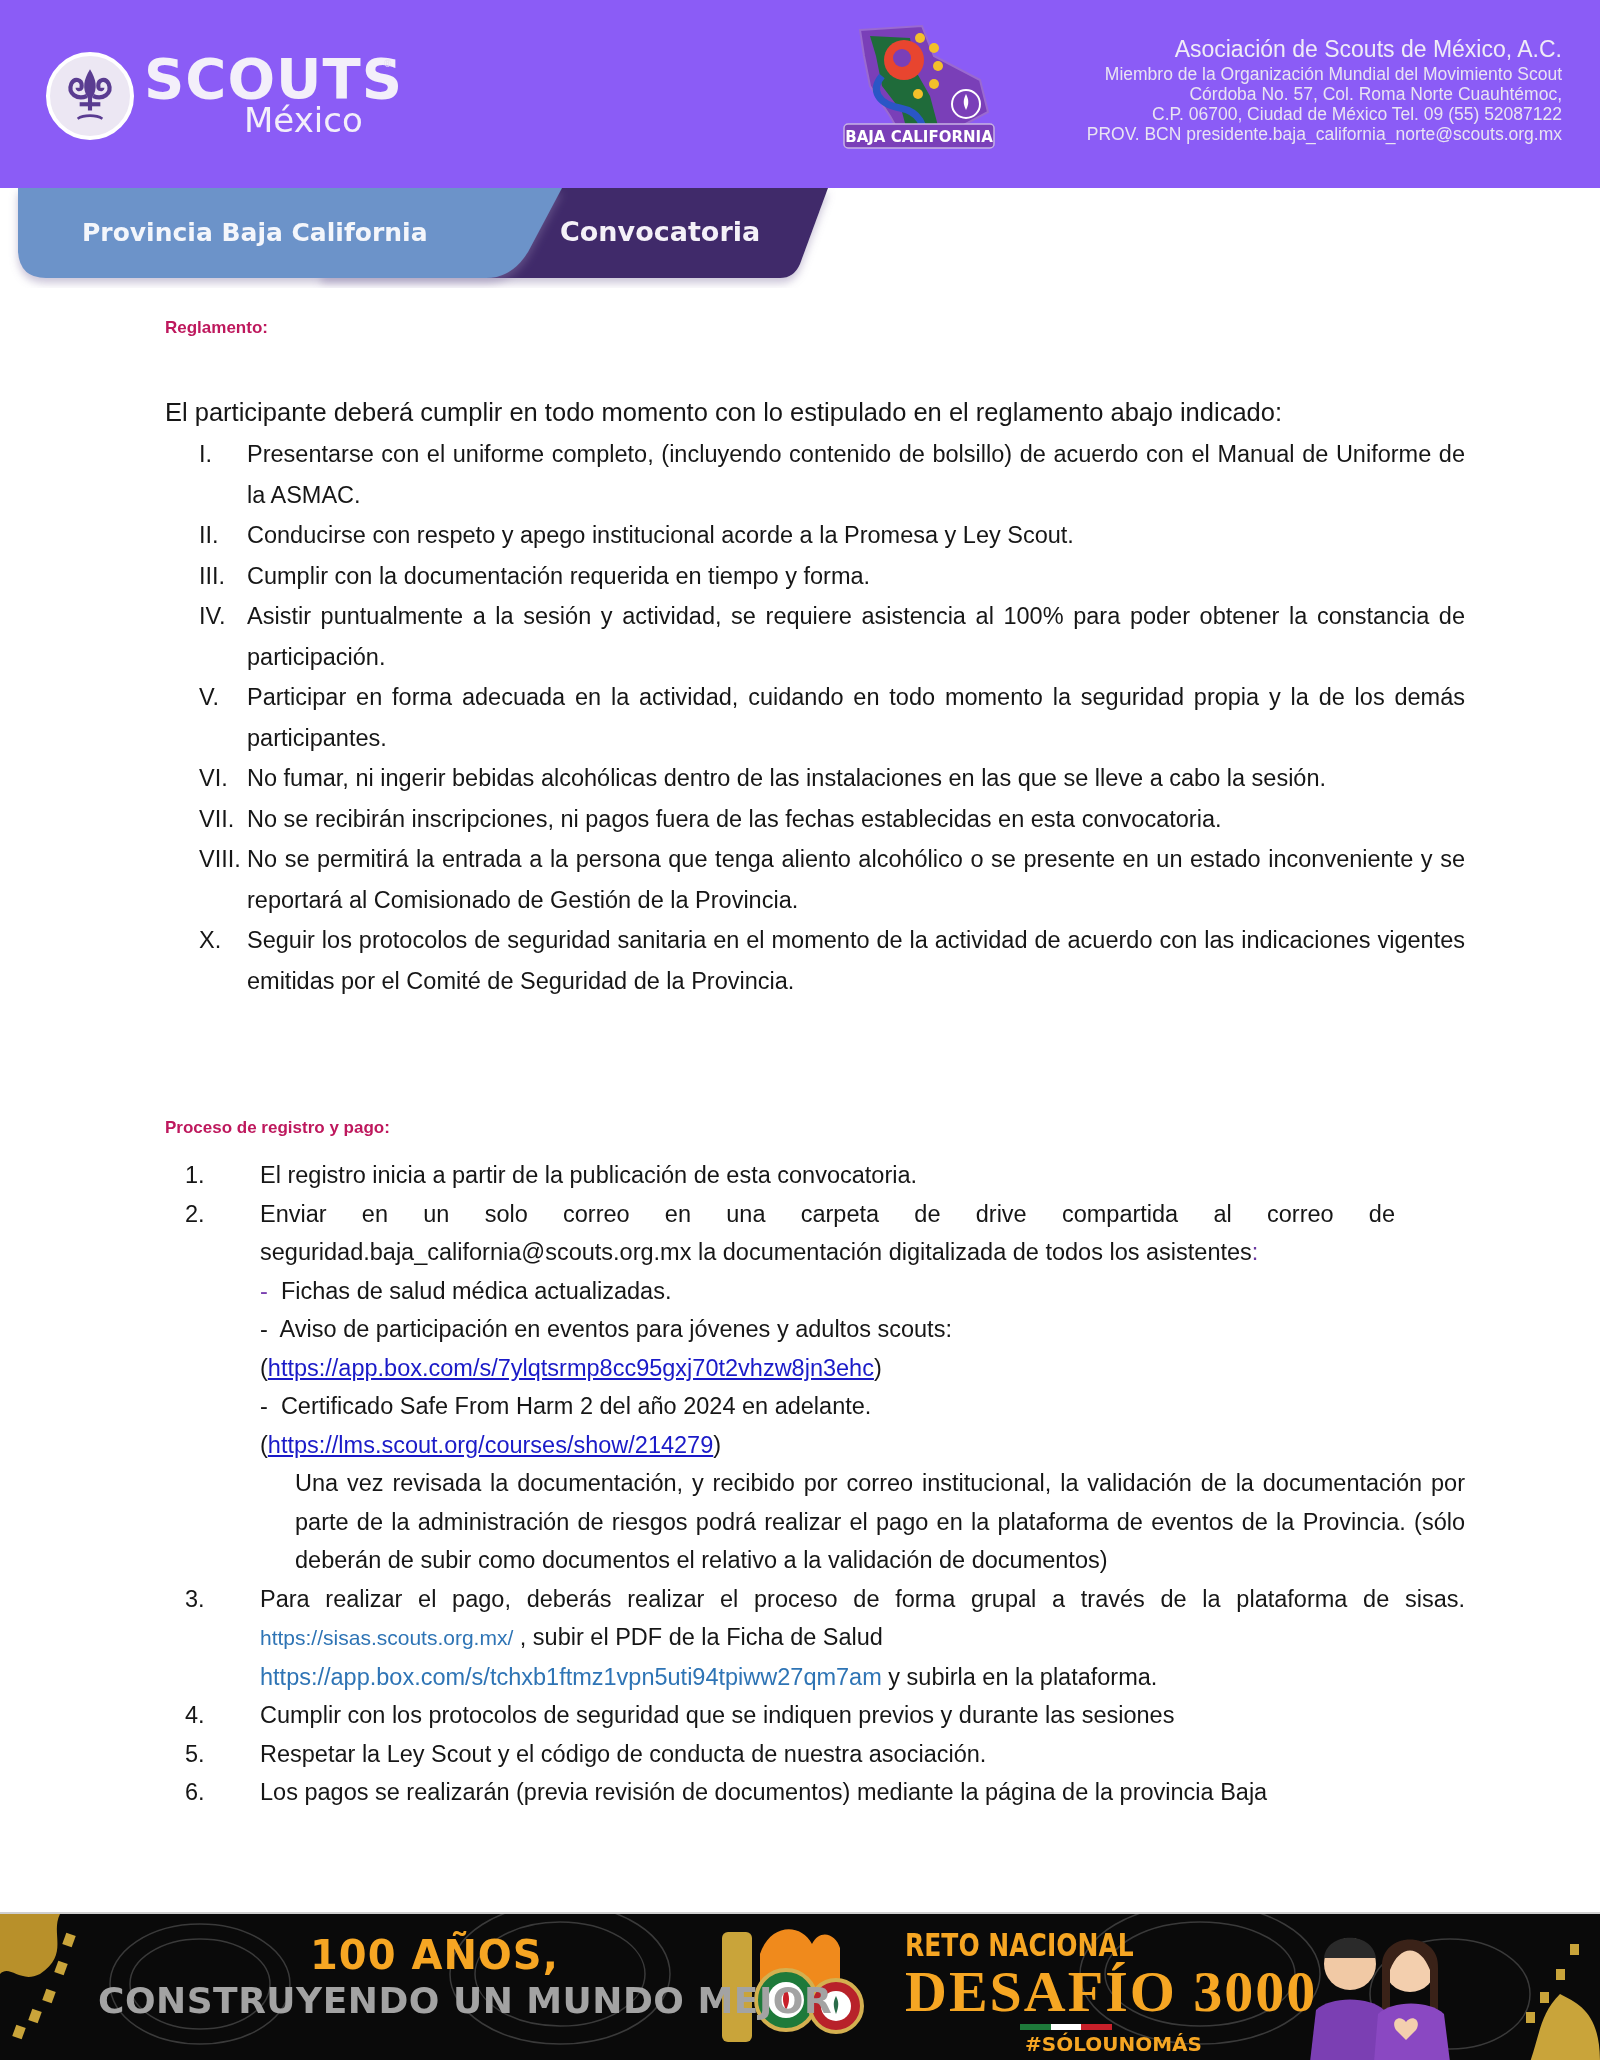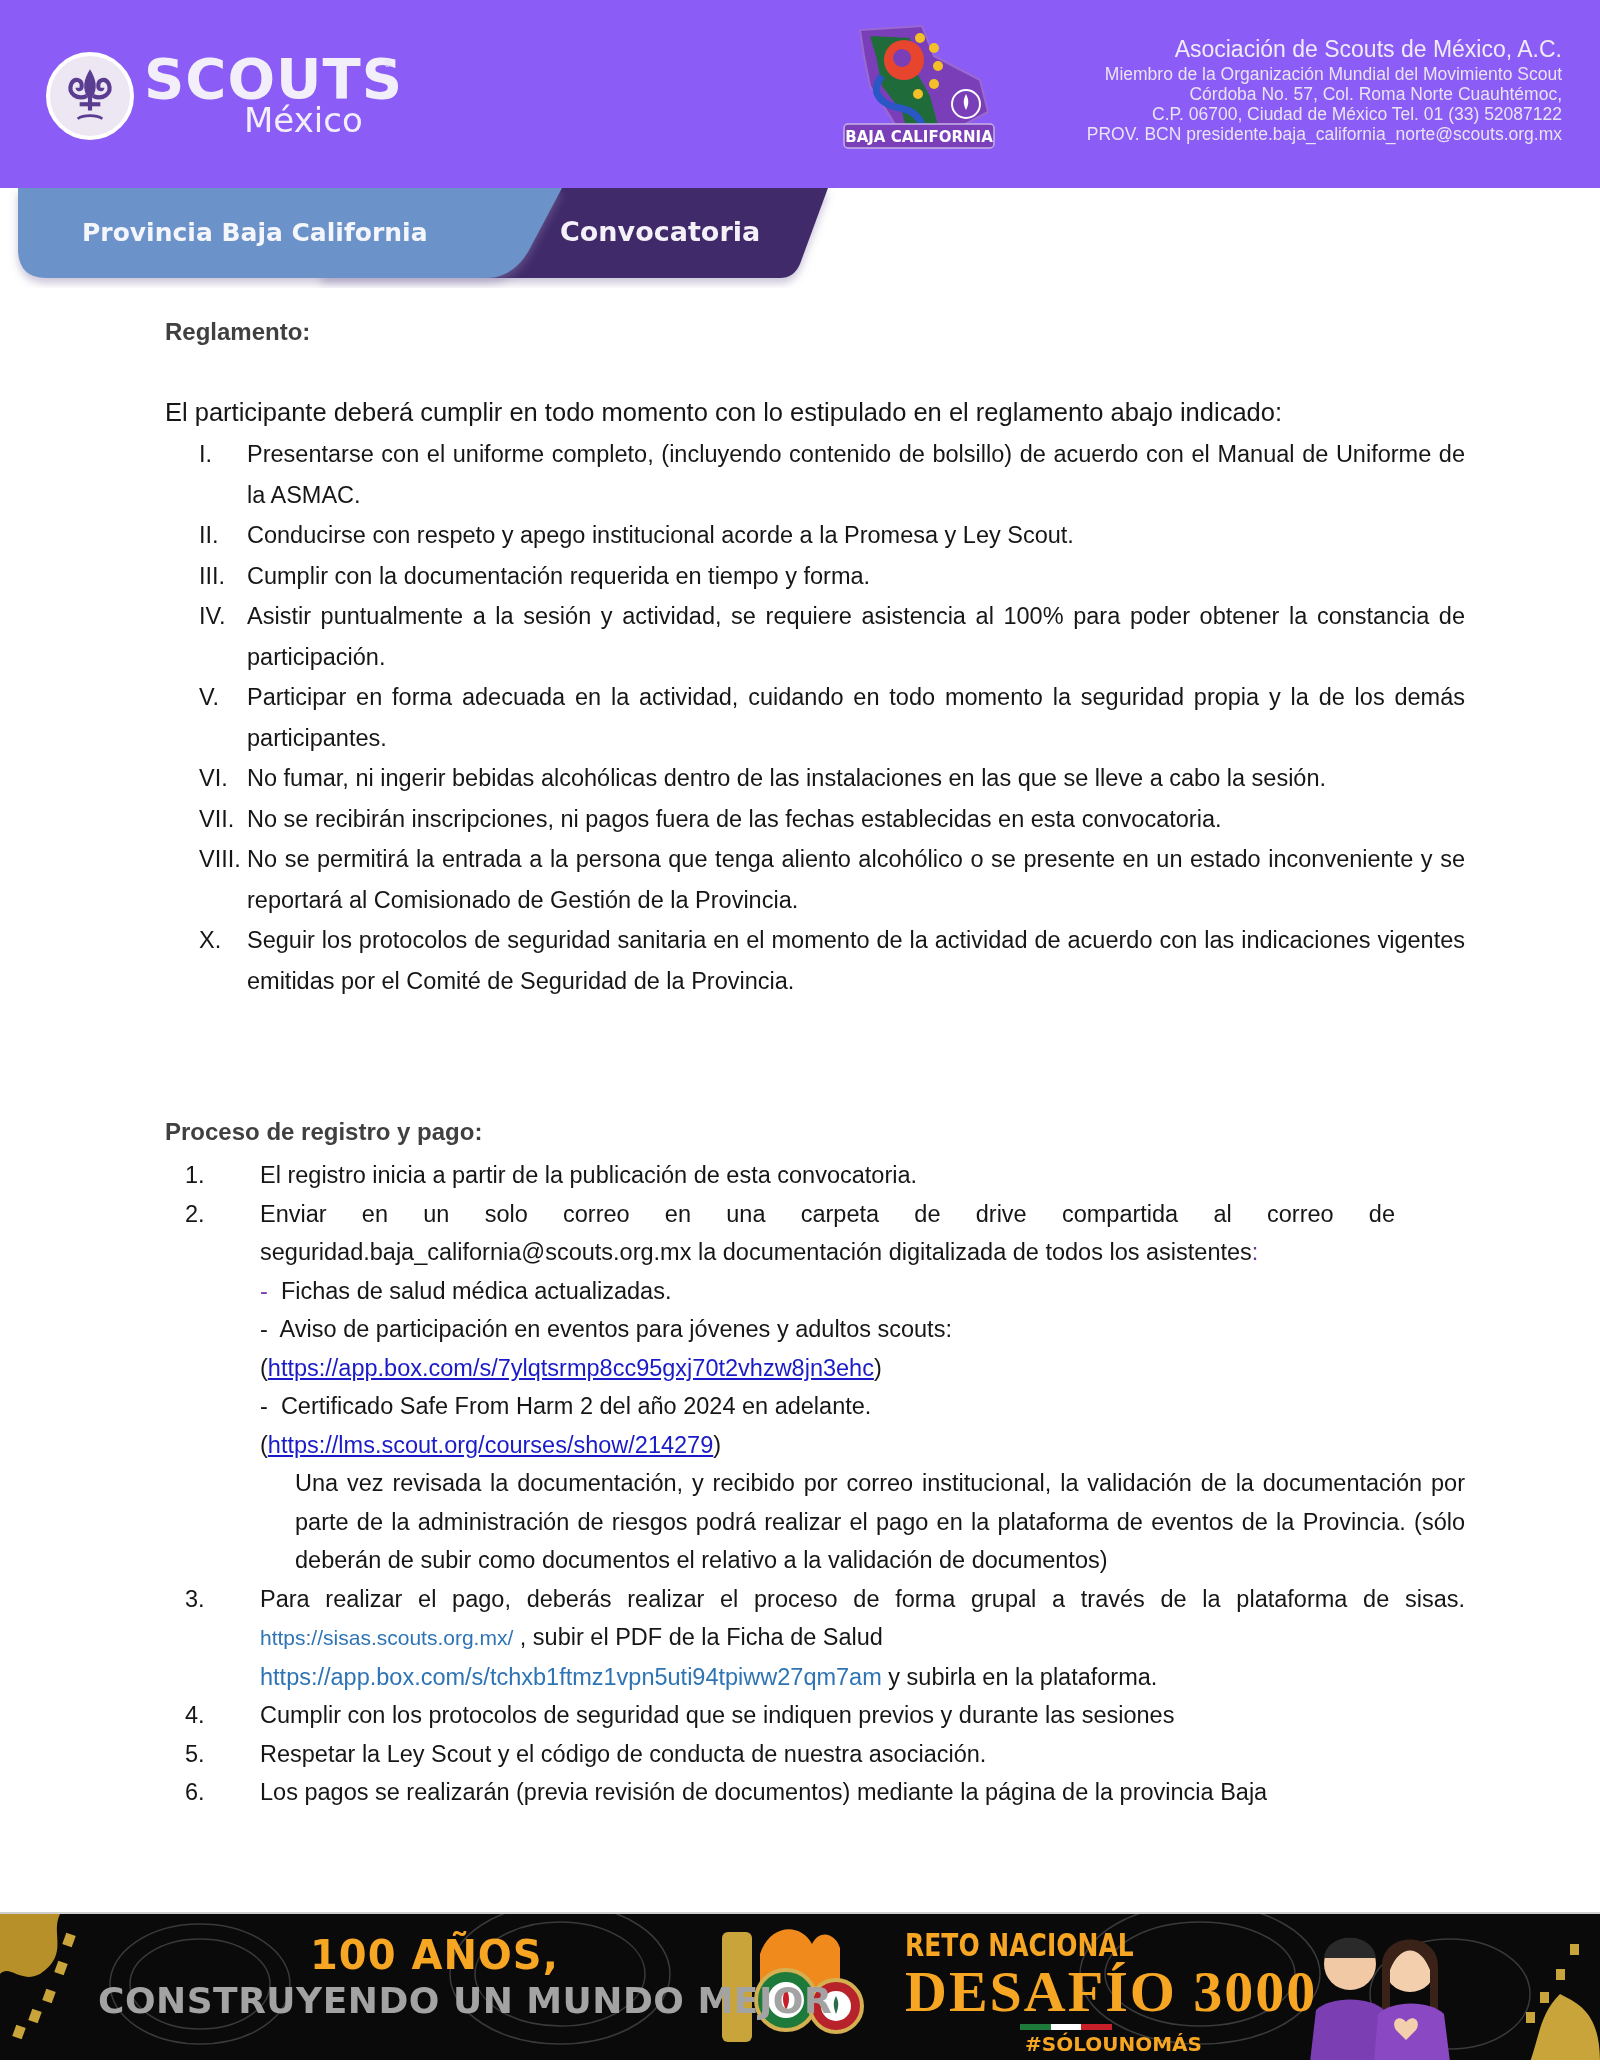--- a/index.html
+++ b/index.html
@@ -47,21 +47,21 @@
   .tab-conv {
     position: absolute; left: 560px; top: 28px; font-family: "DejaVu Sans", sans-serif;
     font-weight: bold; font-size: 27px; color: #f4f1f8;
   }
 
   
   .content {
     position: absolute; left: 165px; top: 310px; width: 1300px;
     font-family: "Liberation Sans", sans-serif; font-size: 23.5px; color: #161616;
   }
-  .section-title { color: #404040; font-weight: bold; font-size: 24px; }
+  .section-title { color: #be185d; font-weight: bold; font-size: 17px; }
   .reg-title { position: absolute; left: 0; top: 8px; }
   .intro { position: absolute; left: 0; top: 88px; font-size: 25.5px; white-space: nowrap; }
 
   .roman-list { position: absolute; left: 0; top: 124px; width: 1300px; }
   .roman-item { position: relative; padding-left: 82px; line-height: 40.5px; text-align: justify; text-align-last: left; }
   .roman-item .num { position: absolute; left: 34px; top: 0; }
   .roman-item.wide .num { left: 34px; }
   .roman-item .txt { display: block; }
 
   .proc-title { position: absolute; left: 0; top: 808px; }
@@ -141,21 +141,21 @@
       <path d="M136 78 C133 84 133 88 136 94 C139 88 139 84 136 78 Z" fill="#ffffff"></path>
       <rect x="14" y="108" width="150" height="24" rx="4" fill="#7a3fb8" stroke="#c6b3e3" stroke-width="1.5"></rect>
       <text x="89" y="126" font-family="DejaVu Sans, sans-serif" font-size="15" font-weight="bold" fill="#ffffff" text-anchor="middle">BAJA CALIFORNIA</text>
     </svg>
   </div>
 
   <div class="org-info">
     <div class="org-name">Asociación de Scouts de México, A.C.</div>
     <div class="org-line">Miembro de la Organización Mundial del Movimiento Scout</div>
     <div class="org-line">Córdoba No. 57, Col. Roma Norte  Cuauhtémoc,</div>
-    <div class="org-line">C.P. 06700, Ciudad de México Tel. 01 (33) 52087122</div>
+    <div class="org-line">C.P. 06700, Ciudad de México Tel. 09 (55) 52087122</div>
     <div class="org-line">PROV. BCN presidente.baja_california_norte@scouts.org.mx</div>
   </div>
 </div>
 
 <div class="tab-banner">
   <svg width="860" height="100" viewBox="0 0 860 100">
     <defs>
       <filter id="sh" x="-5%" y="-5%" width="110%" height="130%">
         <feDropShadow dx="0" dy="5" stdDeviation="4" flood-color="#8a7aa8" flood-opacity="0.45"></feDropShadow>
       </filter>

